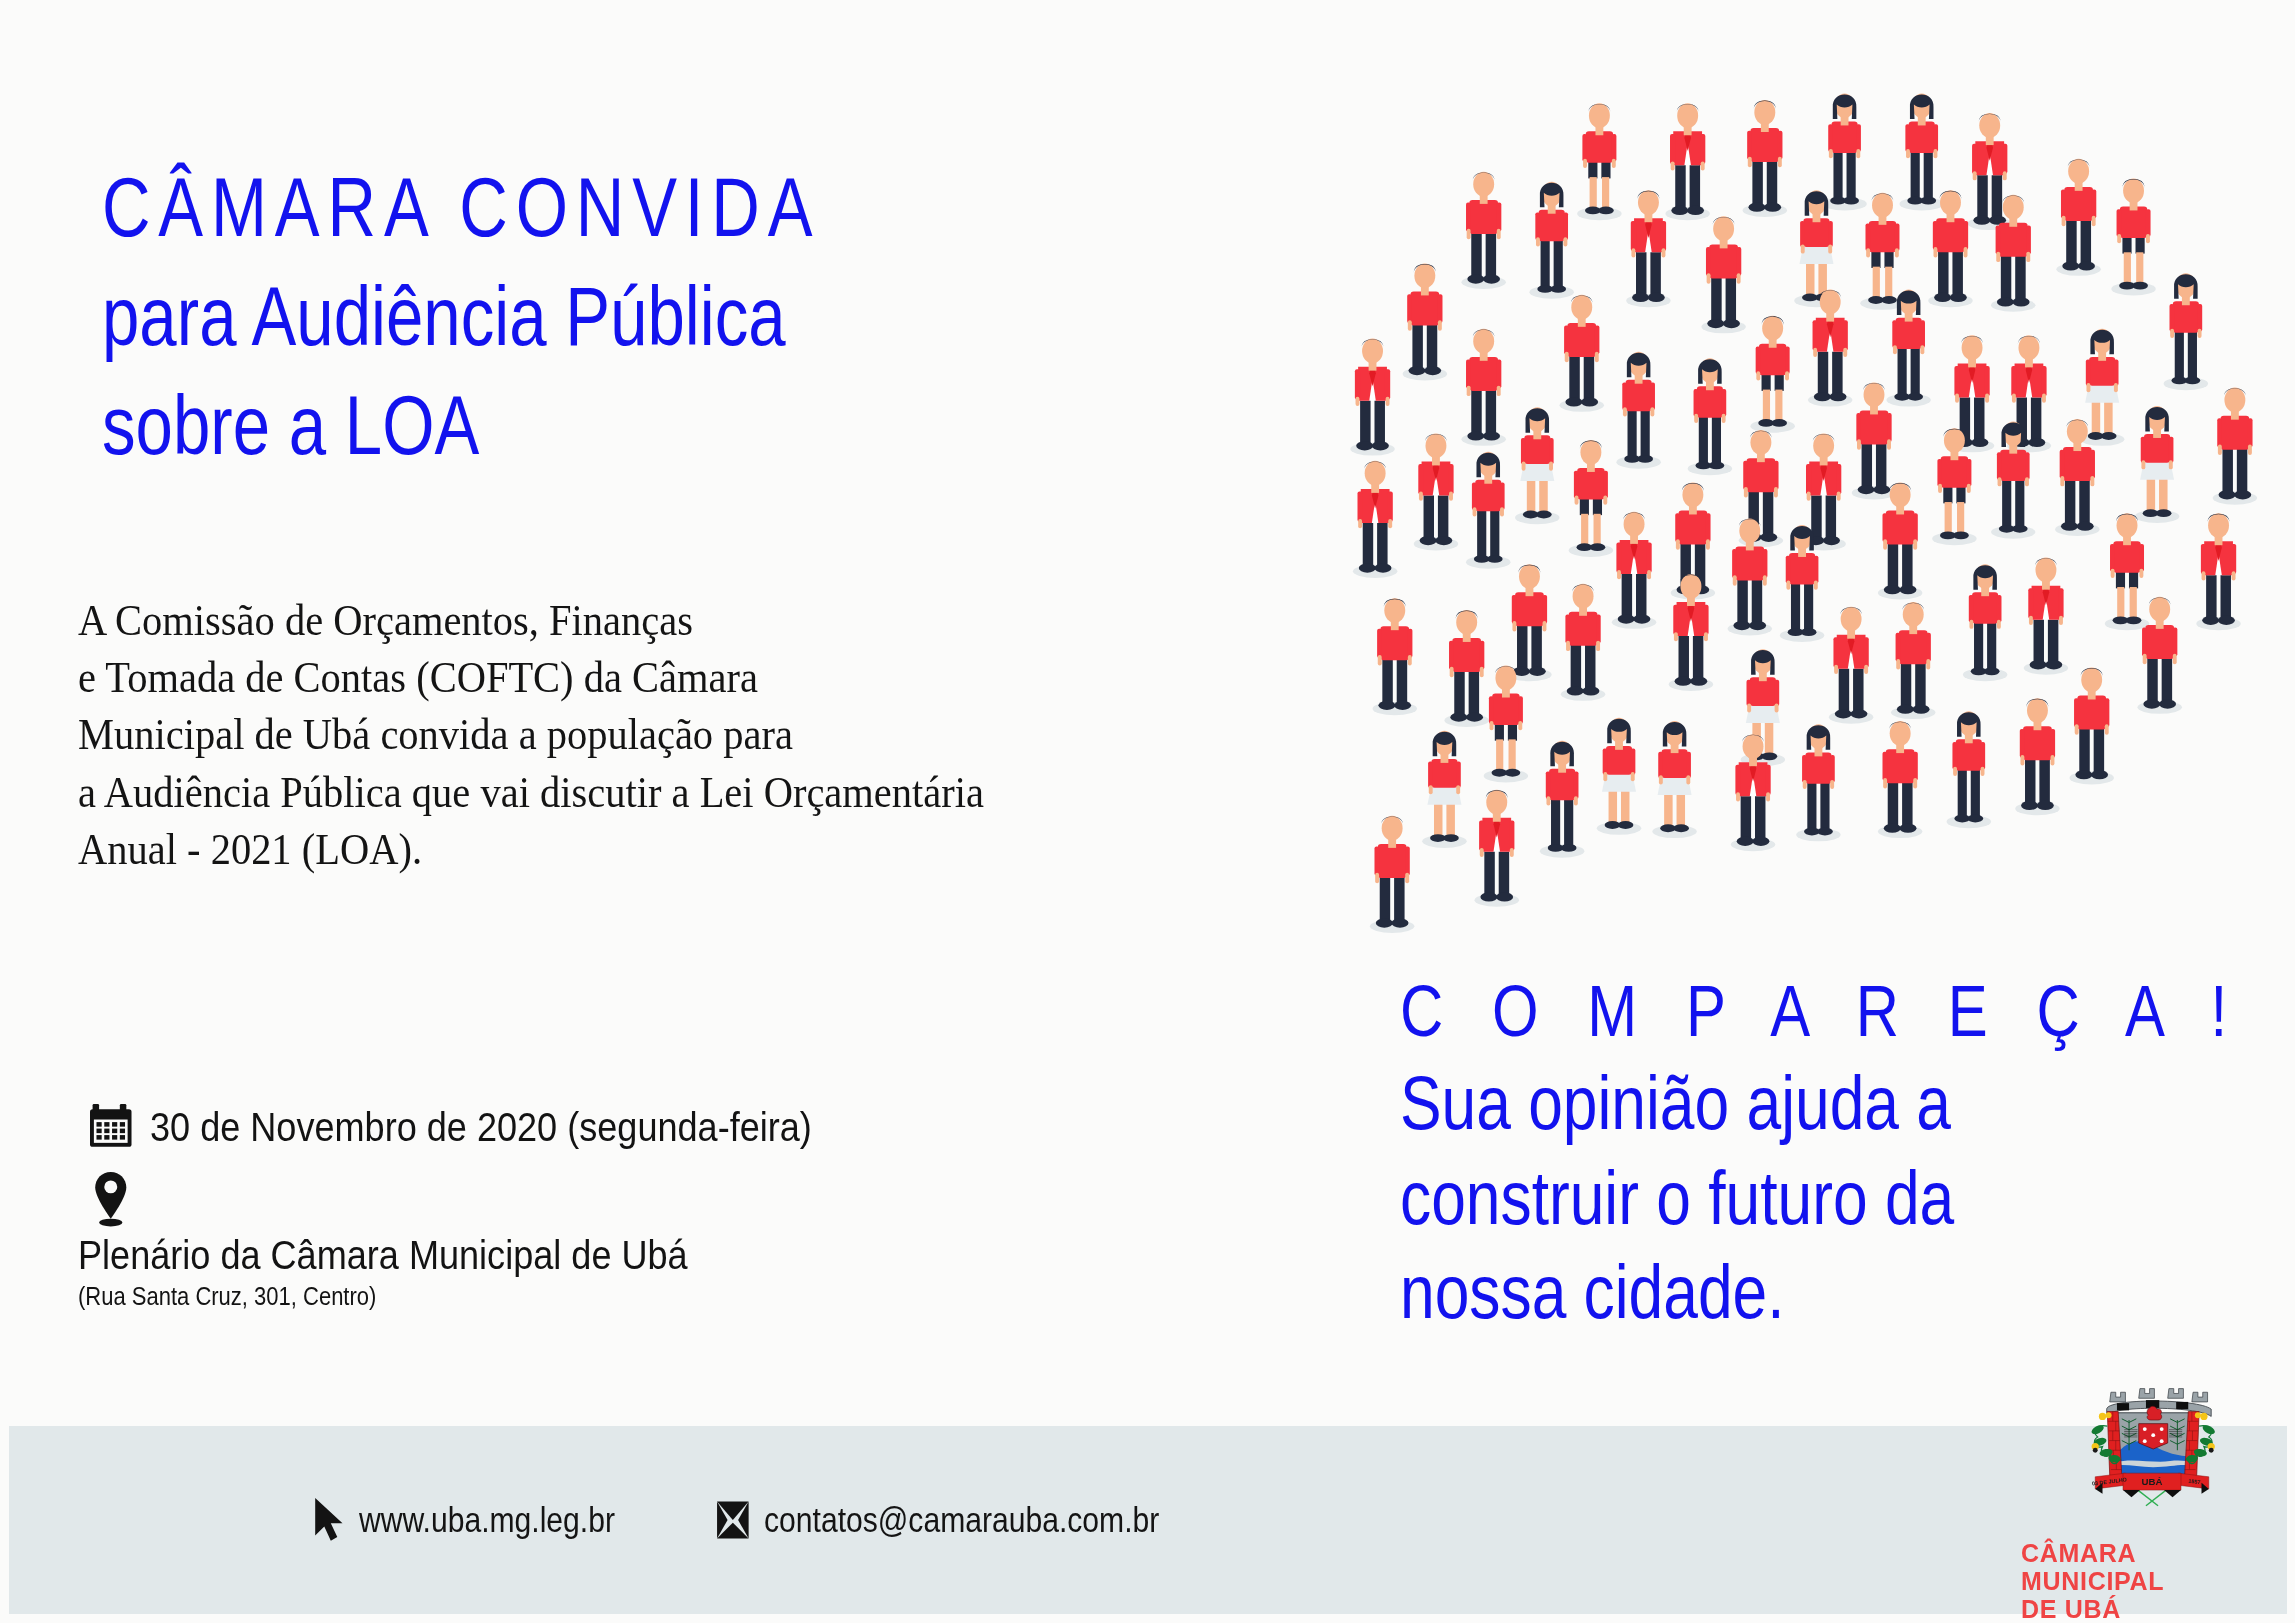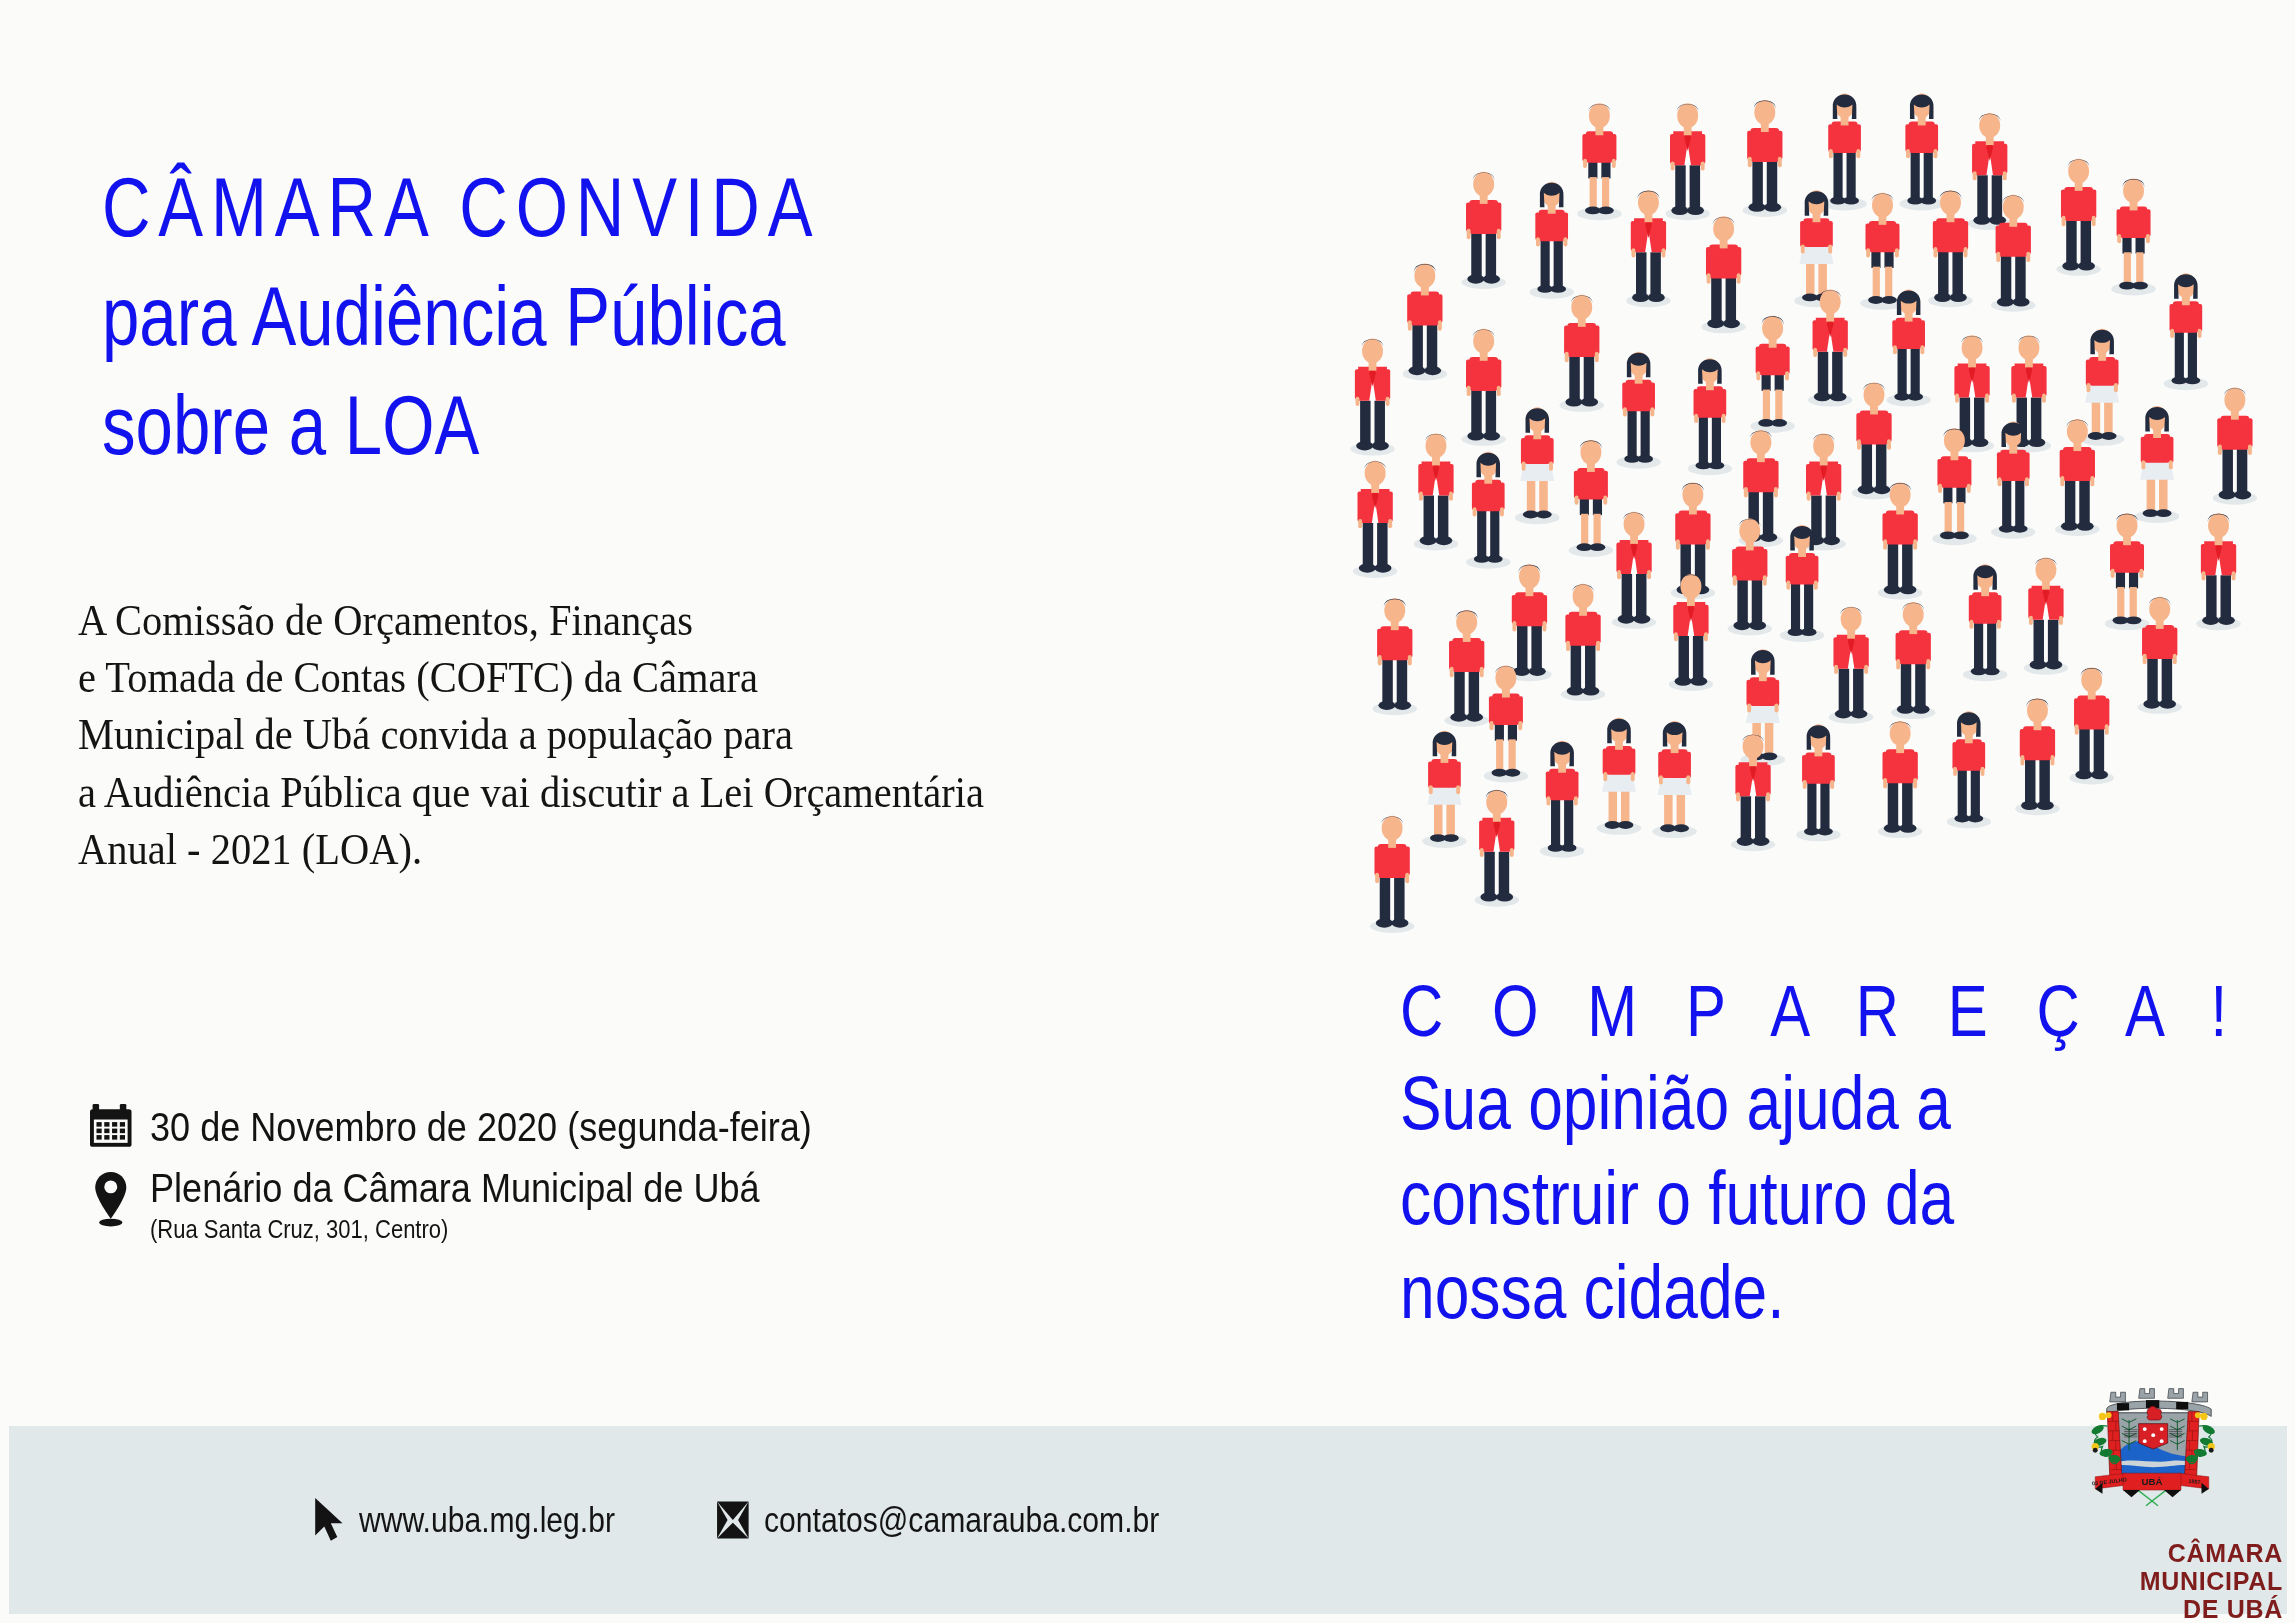--- a/index.html
+++ b/index.html
@@ -95,21 +95,21 @@
   }
   .detail-row .d-text {
     color: #131313;
     font-family: "Liberation Sans Narrow", "Liberation Sans", sans-serif;
     font-size: 41px;
     letter-spacing: 0px;
     white-space: nowrap;
     transform: scaleX(0.88);
     transform-origin: left center;
   }
-  .row-place { align-items: flex-start; margin-bottom: 0; }
+  .row-place { align-items: flex-start; margin-bottom: 0; flex-direction: column; }
   .row-place .d-icon { padding-top: 3.9px; }
   .place-text-wrap { display: flex; flex-direction: column; }
   .place-sub {
     color: #131313;
     font-family: "Liberation Sans Narrow", "Liberation Sans", sans-serif;
     font-size: 25px;
     margin-top: 2.6px;
     white-space: nowrap;
     transform: scaleX(0.88);
     transform-origin: left top;
@@ -197,22 +197,22 @@
     left: 2021px;
     top: 1385px;
     width: 262px;
     height: 238px;
     display: flex;
     flex-direction: column;
     align-items: center;
   }
   .logo-svg { width: 170px; height: 163px; display: block; }
   .logo-caption {
-    text-align: right;
-    color: #7f1d1d;
+    text-align: left;
+    color: #ef4444;
     font-family: "Liberation Sans", sans-serif;
     font-weight: bold;
     font-size: 25px;
     line-height: 1.12;
     letter-spacing: 0.7px;
     margin-top: 3px;
   }
 </style>
 </head>
 <body>

